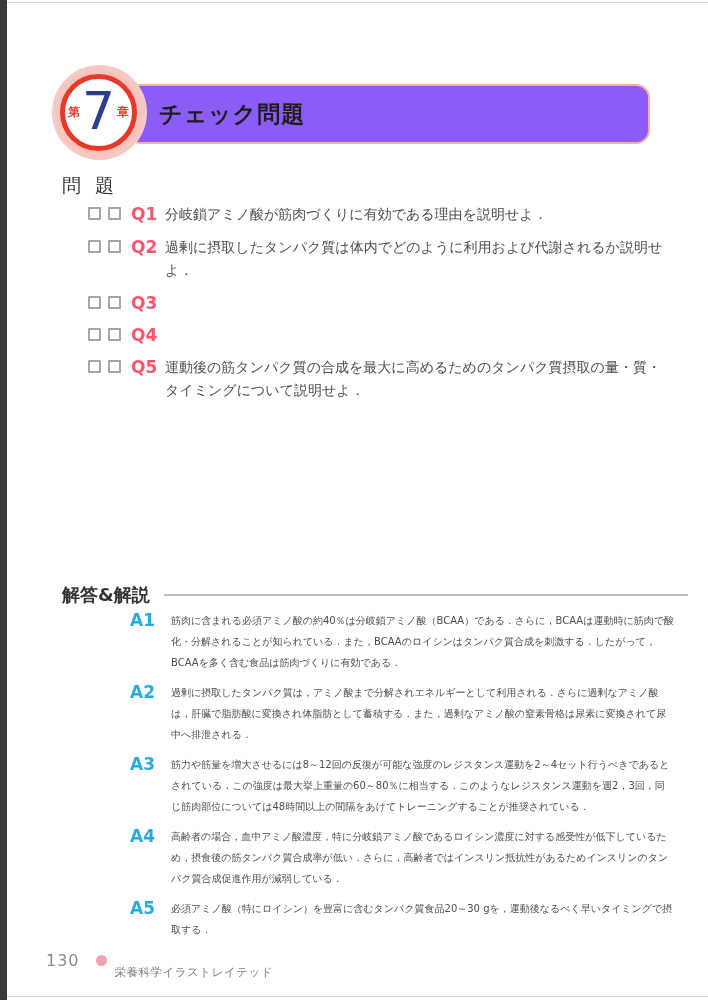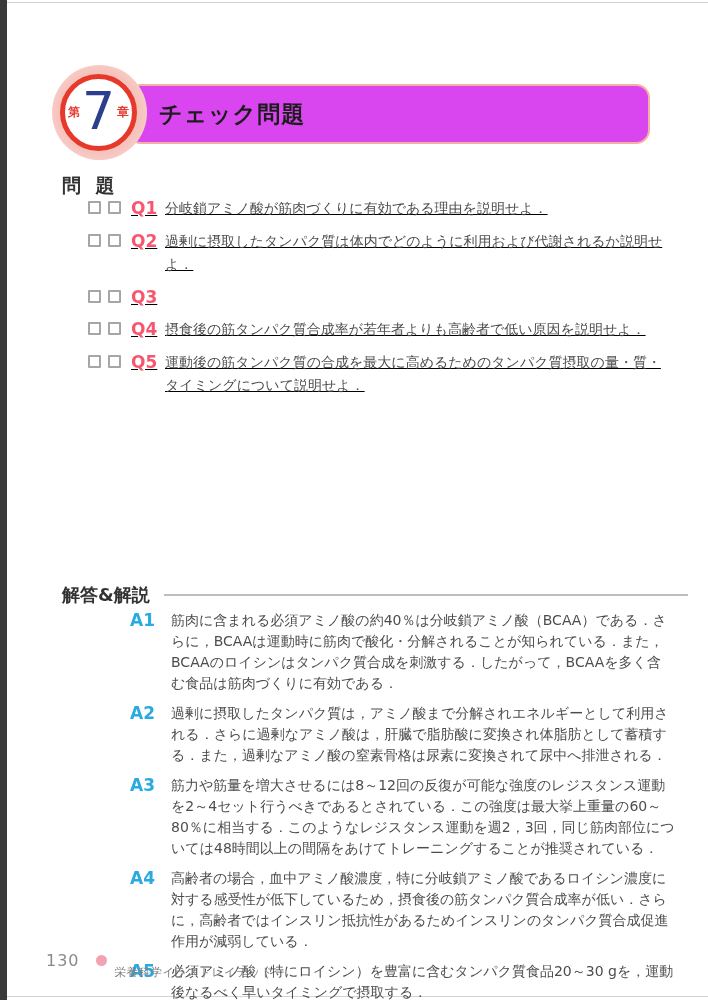--- a/index.html
+++ b/index.html
@@ -17,21 +17,21 @@
   
   .edge-left   { position: absolute; left: 0; top: 0; bottom: 0; width: 7px; background: #3a3a3a; }
   .edge-top    { position: absolute; left: 7px; right: 0; top: 2px; height: 1px; background: #d2d2d2; }
   .edge-bottom { position: absolute; left: 7px; right: 0; bottom: 3px; height: 1px; background: #d2d2d2; }
 
   
   .chapter-banner {
     position: absolute;
     left: 127px; top: 84px;
     width: 523px; height: 60px;
-    background: #d946ef;
+    background: #8b5cf6;
     border: 2px solid #f3b0a4;
     border-radius: 14px;
     display: flex; align-items: center;
   }
   .chapter-banner .banner-title {
     margin-left: 30px;
     font-size: 23px;
     font-weight: bold;
     color: #1c1c1c;
     letter-spacing: 1px;
@@ -56,28 +56,27 @@
   .badge-circle .ch-suffix { font-size: 12px; font-weight: bold; color: #e6392c; }
   .badge-circle .ch-number {
     font-size: 52px; font-weight: 400; color: #2c3f8e;
     line-height: 1; margin: 0 2px 4px 2px;
   }
 
   
   .q-heading {
     position: absolute;
     left: 62px; top: 173px;
-    font-size: 19px; font-weight: bold; color: #333333;
+    font-size: 19px; font-weight: normal; color: #333333;
     letter-spacing: 4px;
   }
   .question-list {
     position: absolute;
-    left: 88px; top: 197px;
+    left: 88px; top: 203px;
     width: 585px;
-    text-decoration: underline;
   }
   .question-row { display: flex; align-items: flex-start; margin-bottom: 10px; }
   .checkbox {
     width: 13px; height: 13px;
     border: 2px solid #a6a6a6;
     border-radius: 1px;
     background: #ffffff;
     margin: 4px 7px 0 0;
     flex: 0 0 auto;
   }
@@ -112,21 +111,21 @@
     width: 545px;
   }
   .answer-row { display: flex; align-items: flex-start; margin-bottom: 9px; gap: 8px; }
   .a-label {
     flex: 0 0 33px;
     font-size: 17px; font-weight: bold; color: #29aae1;
     line-height: 21px;
   }
   .a-text {
     width: 505px;
-    font-size: 14px; color: #4d4d4d;
+    font-size: 10px; color: #4d4d4d;
     line-height: 21px;
   }
 
   
   .footer {
     position: absolute;
     left: 46px; top: 941px;
     display: flex; align-items: center;
   }
   .footer .page-number { font-size: 16px; color: #8a8a8a; letter-spacing: 1px; }
@@ -173,21 +172,20 @@
     </div>
     <div class="question-row">
       <span class="checkbox"></span>
       <span class="checkbox"></span>
       <span class="q-label">Q3</span>
     </div>
     <div class="question-row">
       <span class="checkbox"></span>
       <span class="checkbox"></span>
       <span class="q-label">Q4</span>
-      <span class="q-text">摂食後の筋タンパク質合成率が若年者よりも高齢者で低い原因を説明せよ．</span>
     </div>
     <div class="question-row">
       <span class="checkbox"></span>
       <span class="checkbox"></span>
       <span class="q-label">Q5</span>
       <span class="q-text">運動後の筋タンパク質の合成を最大に高めるためのタンパク質摂取の量・質・タイミングについて説明せよ．</span>
     </div>
   </div>
 
   <div class="a-heading">

